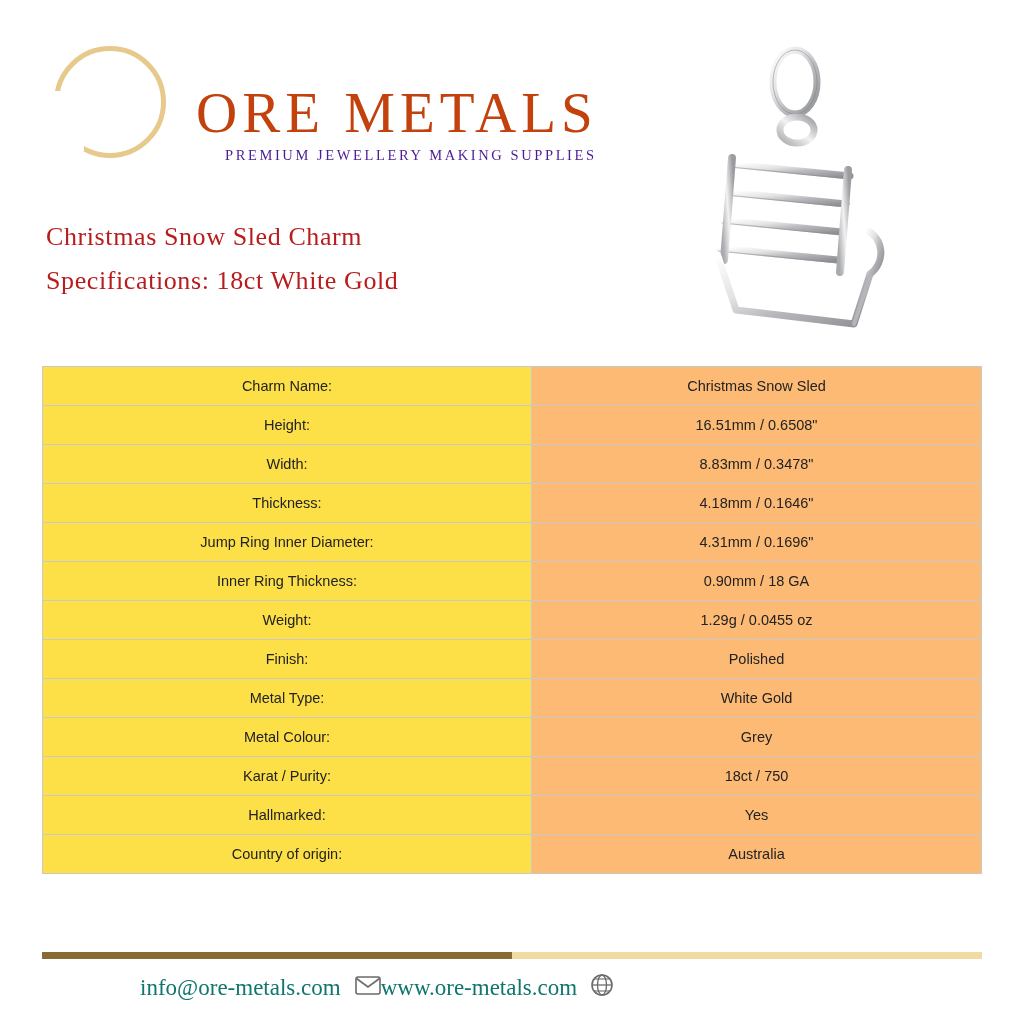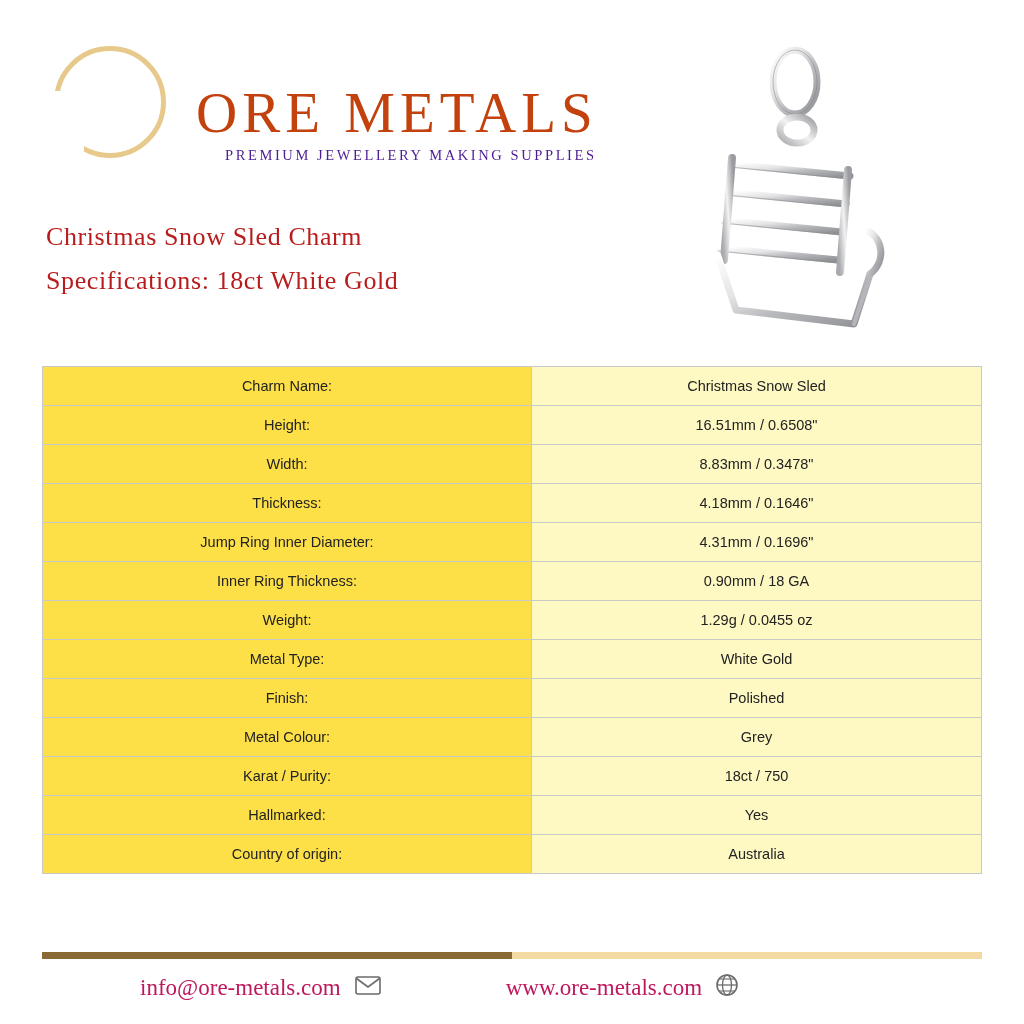--- a/index.html
+++ b/index.html
@@ -106,21 +106,21 @@
     text-align: center;
     vertical-align: middle;
     color: #222222;
     padding: 0 8px;
   }
   .spec-table td.label {
     width: 472px;
     background: #fde047;
   }
   .spec-table td.value {
-    background: #fef9c3;
+    background: #fdba74;
   }
 
   
   .footer-rule {
     position: absolute;
     left: 42px;
     top: 952px;
     width: 940px;
     height: 7px;
     background: linear-gradient(to right, #8a6a34 0%, #8a6a34 50%, #f3d9a2 50%, #f3d9a2 100%);
@@ -133,24 +133,24 @@
     height: 60px;
     display: flex;
     align-items: center;
   }
   .footer-item {
     display: flex;
     align-items: center;
     gap: 14px;
     font-family: "Liberation Serif", serif;
     font-size: 23px;
-    color: #be185d;
+    color: #0f766e;
   }
   .footer-left { margin-left: 98px; }
-  .footer-right { margin-left: 125px; }
+  .footer-right { }
   .footer-icon {
     display: inline-block;
     color: #6b6b6b;
   }
 </style>
 </head>
 <body>
 
 <div class="header">
   <div class="logo-ring"></div>
@@ -229,26 +229,26 @@
     </tr>
     <tr>
       <td class="label">Inner Ring Thickness:</td>
       <td class="value">0.90mm / 18 GA</td>
     </tr>
     <tr>
       <td class="label">Weight:</td>
       <td class="value">1.29g / 0.0455 oz</td>
     </tr>
     <tr>
+      <td class="label">Finish:</td>
+      <td class="value">Polished</td>
+    </tr>
+    <tr>
       <td class="label">Metal Type:</td>
       <td class="value">White Gold</td>
-    </tr>
-    <tr>
-      <td class="label">Finish:</td>
-      <td class="value">Polished</td>
     </tr>
     <tr>
       <td class="label">Metal Colour:</td>
       <td class="value">Grey</td>
     </tr>
     <tr>
       <td class="label">Karat / Purity:</td>
       <td class="value">18ct / 750</td>
     </tr>
     <tr>

